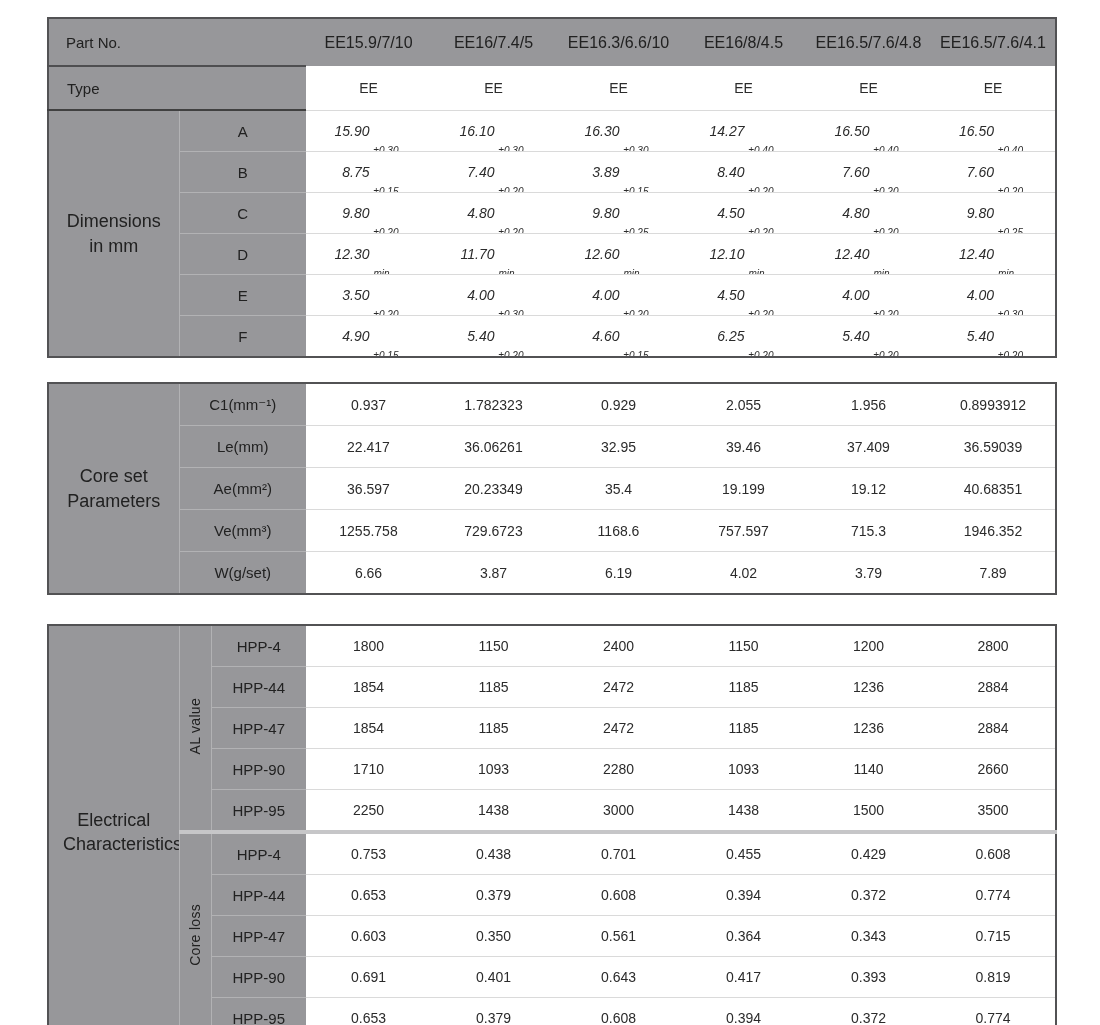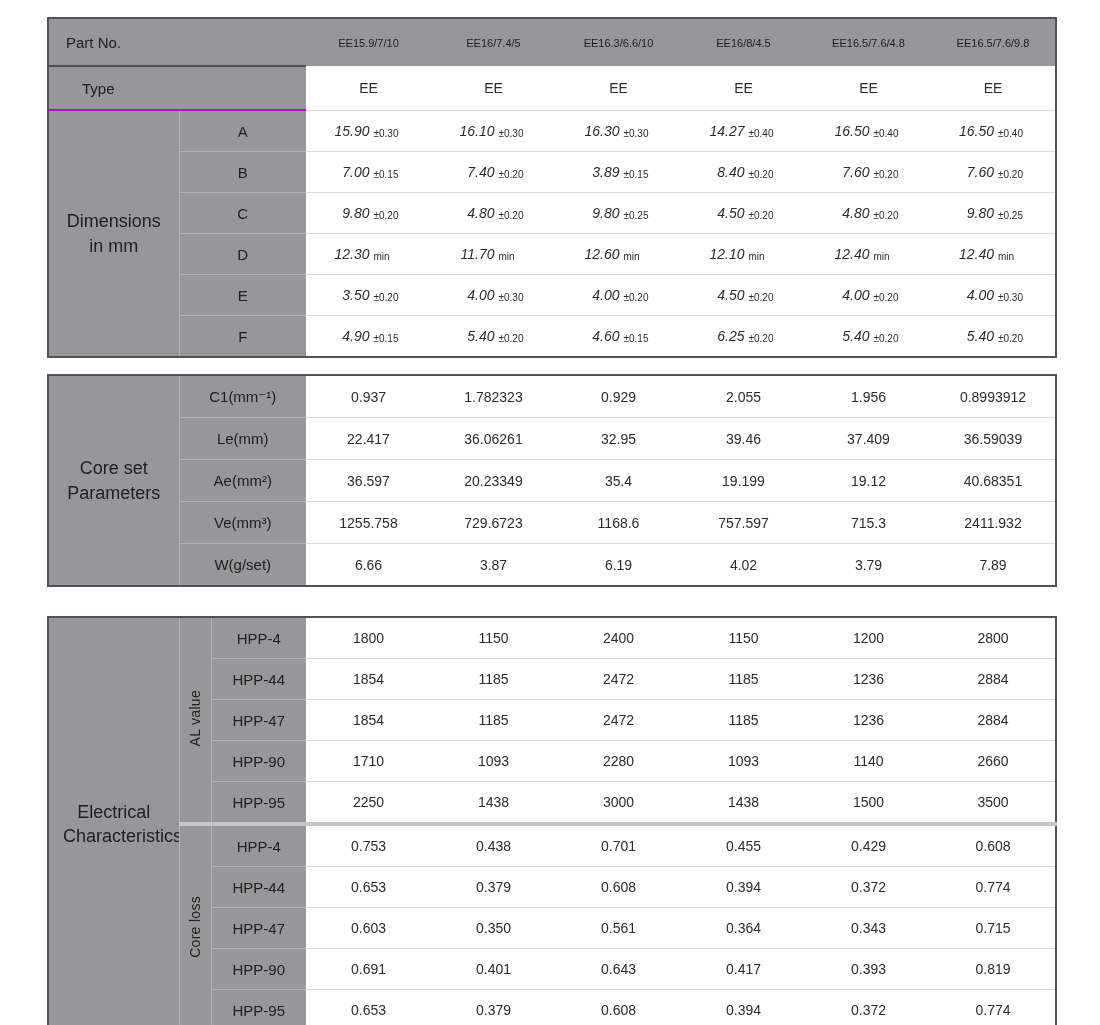--- a/index.html
+++ b/index.html
@@ -6,57 +6,57 @@
   body{
     width:1100px;height:1025px;background:#ffffff;
     font-family:"Liberation Sans","DejaVu Sans",sans-serif;
     color:#2b2b2b;
   }
   .page{padding:17px 0 0 47px;}
   table.tbl{
     border-collapse:collapse;table-layout:fixed;width:1008px;
     background:#ffffff;border:2px solid #525254;
   }
-  .t1{margin-bottom:16px;border-radius:31px;}
+  .t1{margin-bottom:24px;border-radius:31px;}
   .t2{margin-bottom:29px;}
   td{
     padding:0;height:40px;text-align:center;vertical-align:middle;
     font-size:14px;color:#2b2b2b;overflow:hidden;white-space:nowrap;
   }
   tr.hdr-row td{height:46px;}
   tr.type-row td{height:42px;}
   .t2 td{height:41px;margin-left:13px;}
   .g{background:#97979a;color:#212121;}
   .w{background:#ffffff;border-bottom:1px solid #dadada;}
   .partno{
     text-align:left;padding-left:17px;font-size:15px;
     border-bottom:2px solid #4e4e50;
   }
-  .ch{font-size:11px;}
+  .ch{font-size:16px;}
   .typelabel{
-    text-align:left;padding-left:33px;font-size:15px;
-    border-bottom:2px solid #a21caf;
+    text-align:left;padding-left:18px;font-size:15px;
+    border-bottom:2px solid #404040;
   }
   .grouplabel{
     font-size:18px;line-height:1.35;white-space:normal;
     padding:0 14px;
   }
   .rl{
     border-left:1px solid #b2b2b4;border-bottom:1px solid #b2b2b4;
     font-size:15px;
   }
   .vcell{border-left:1px solid #b2b2b4;border-bottom:1px solid #b2b2b4;}
   .vtext{
     display:inline-block;writing-mode:vertical-rl;transform:rotate(180deg);
     font-size:14px;letter-spacing:0.3px;
   }
   .dv{display:inline-block;width:46px;text-align:right;font-size:14px;font-style:italic;}
   .dt{
     display:inline-block;width:40px;text-align:left;font-size:10px;
-    padding-left:4px;position:relative;top:1px;color:#2b2b2b;
+    padding-left:4px;position:relative;top:18px;color:#2b2b2b;font-style:italic;
   }
   .sep{border-top:4px solid #c6c6c8;}
 </style>
 </head>
 <body>
 
 <div class="page">
 
   <table class="tbl t1">
     <colgroup>
@@ -70,21 +70,21 @@
         <col style="width:125px">
     </colgroup>
     <tbody>
         <tr class="hdr-row">
       <td colspan="2" class="g partno">Part No.</td>
       <td class="g ch">EE15.9/7/10</td>
       <td class="g ch">EE16/7.4/5</td>
       <td class="g ch">EE16.3/6.6/10</td>
       <td class="g ch">EE16/8/4.5</td>
       <td class="g ch">EE16.5/7.6/4.8</td>
-      <td class="g ch">EE16.5/7.6/9.8</td>
+      <td class="g ch">EE16.5/7.6/4.1</td>
     </tr>
     <tr class="type-row">
       <td colspan="2" class="g typelabel">Type</td>
       <td class="w">EE</td>
       <td class="w">EE</td>
       <td class="w">EE</td>
       <td class="w">EE</td>
       <td class="w">EE</td>
       <td class="w">EE</td>
     </tr>
@@ -93,21 +93,21 @@
       <td class="g rl">A</td>
       <td class="w"><span class="dv">15.90</span><span class="dt">±0.30</span></td>
       <td class="w"><span class="dv">16.10</span><span class="dt">±0.30</span></td>
       <td class="w"><span class="dv">16.30</span><span class="dt">±0.30</span></td>
       <td class="w"><span class="dv">14.27</span><span class="dt">±0.40</span></td>
       <td class="w"><span class="dv">16.50</span><span class="dt">±0.40</span></td>
       <td class="w"><span class="dv">16.50</span><span class="dt">±0.40</span></td>
     </tr>
     <tr>
       <td class="g rl">B</td>
-      <td class="w"><span class="dv">7.00</span><span class="dt">±0.15</span></td>
+      <td class="w"><span class="dv">8.75</span><span class="dt">±0.15</span></td>
       <td class="w"><span class="dv">7.40</span><span class="dt">±0.20</span></td>
       <td class="w"><span class="dv">3.89</span><span class="dt">±0.15</span></td>
       <td class="w"><span class="dv">8.40</span><span class="dt">±0.20</span></td>
       <td class="w"><span class="dv">7.60</span><span class="dt">±0.20</span></td>
       <td class="w"><span class="dv">7.60</span><span class="dt">±0.20</span></td>
     </tr>
     <tr>
       <td class="g rl">C</td>
       <td class="w"><span class="dv">9.80</span><span class="dt">±0.20</span></td>
       <td class="w"><span class="dv">4.80</span><span class="dt">±0.20</span></td>
@@ -186,21 +186,21 @@
       <td class="w">19.12</td>
       <td class="w">40.68351</td>
     </tr>
     <tr>
       <td class="g rl">Ve(mm³)</td>
       <td class="w">1255.758</td>
       <td class="w">729.6723</td>
       <td class="w">1168.6</td>
       <td class="w">757.597</td>
       <td class="w">715.3</td>
-      <td class="w">2411.932</td>
+      <td class="w">1946.352</td>
     </tr>
     <tr>
       <td class="g rl">W(g/set)</td>
       <td class="w">6.66</td>
       <td class="w">3.87</td>
       <td class="w">6.19</td>
       <td class="w">4.02</td>
       <td class="w">3.79</td>
       <td class="w">7.89</td>
     </tr>

